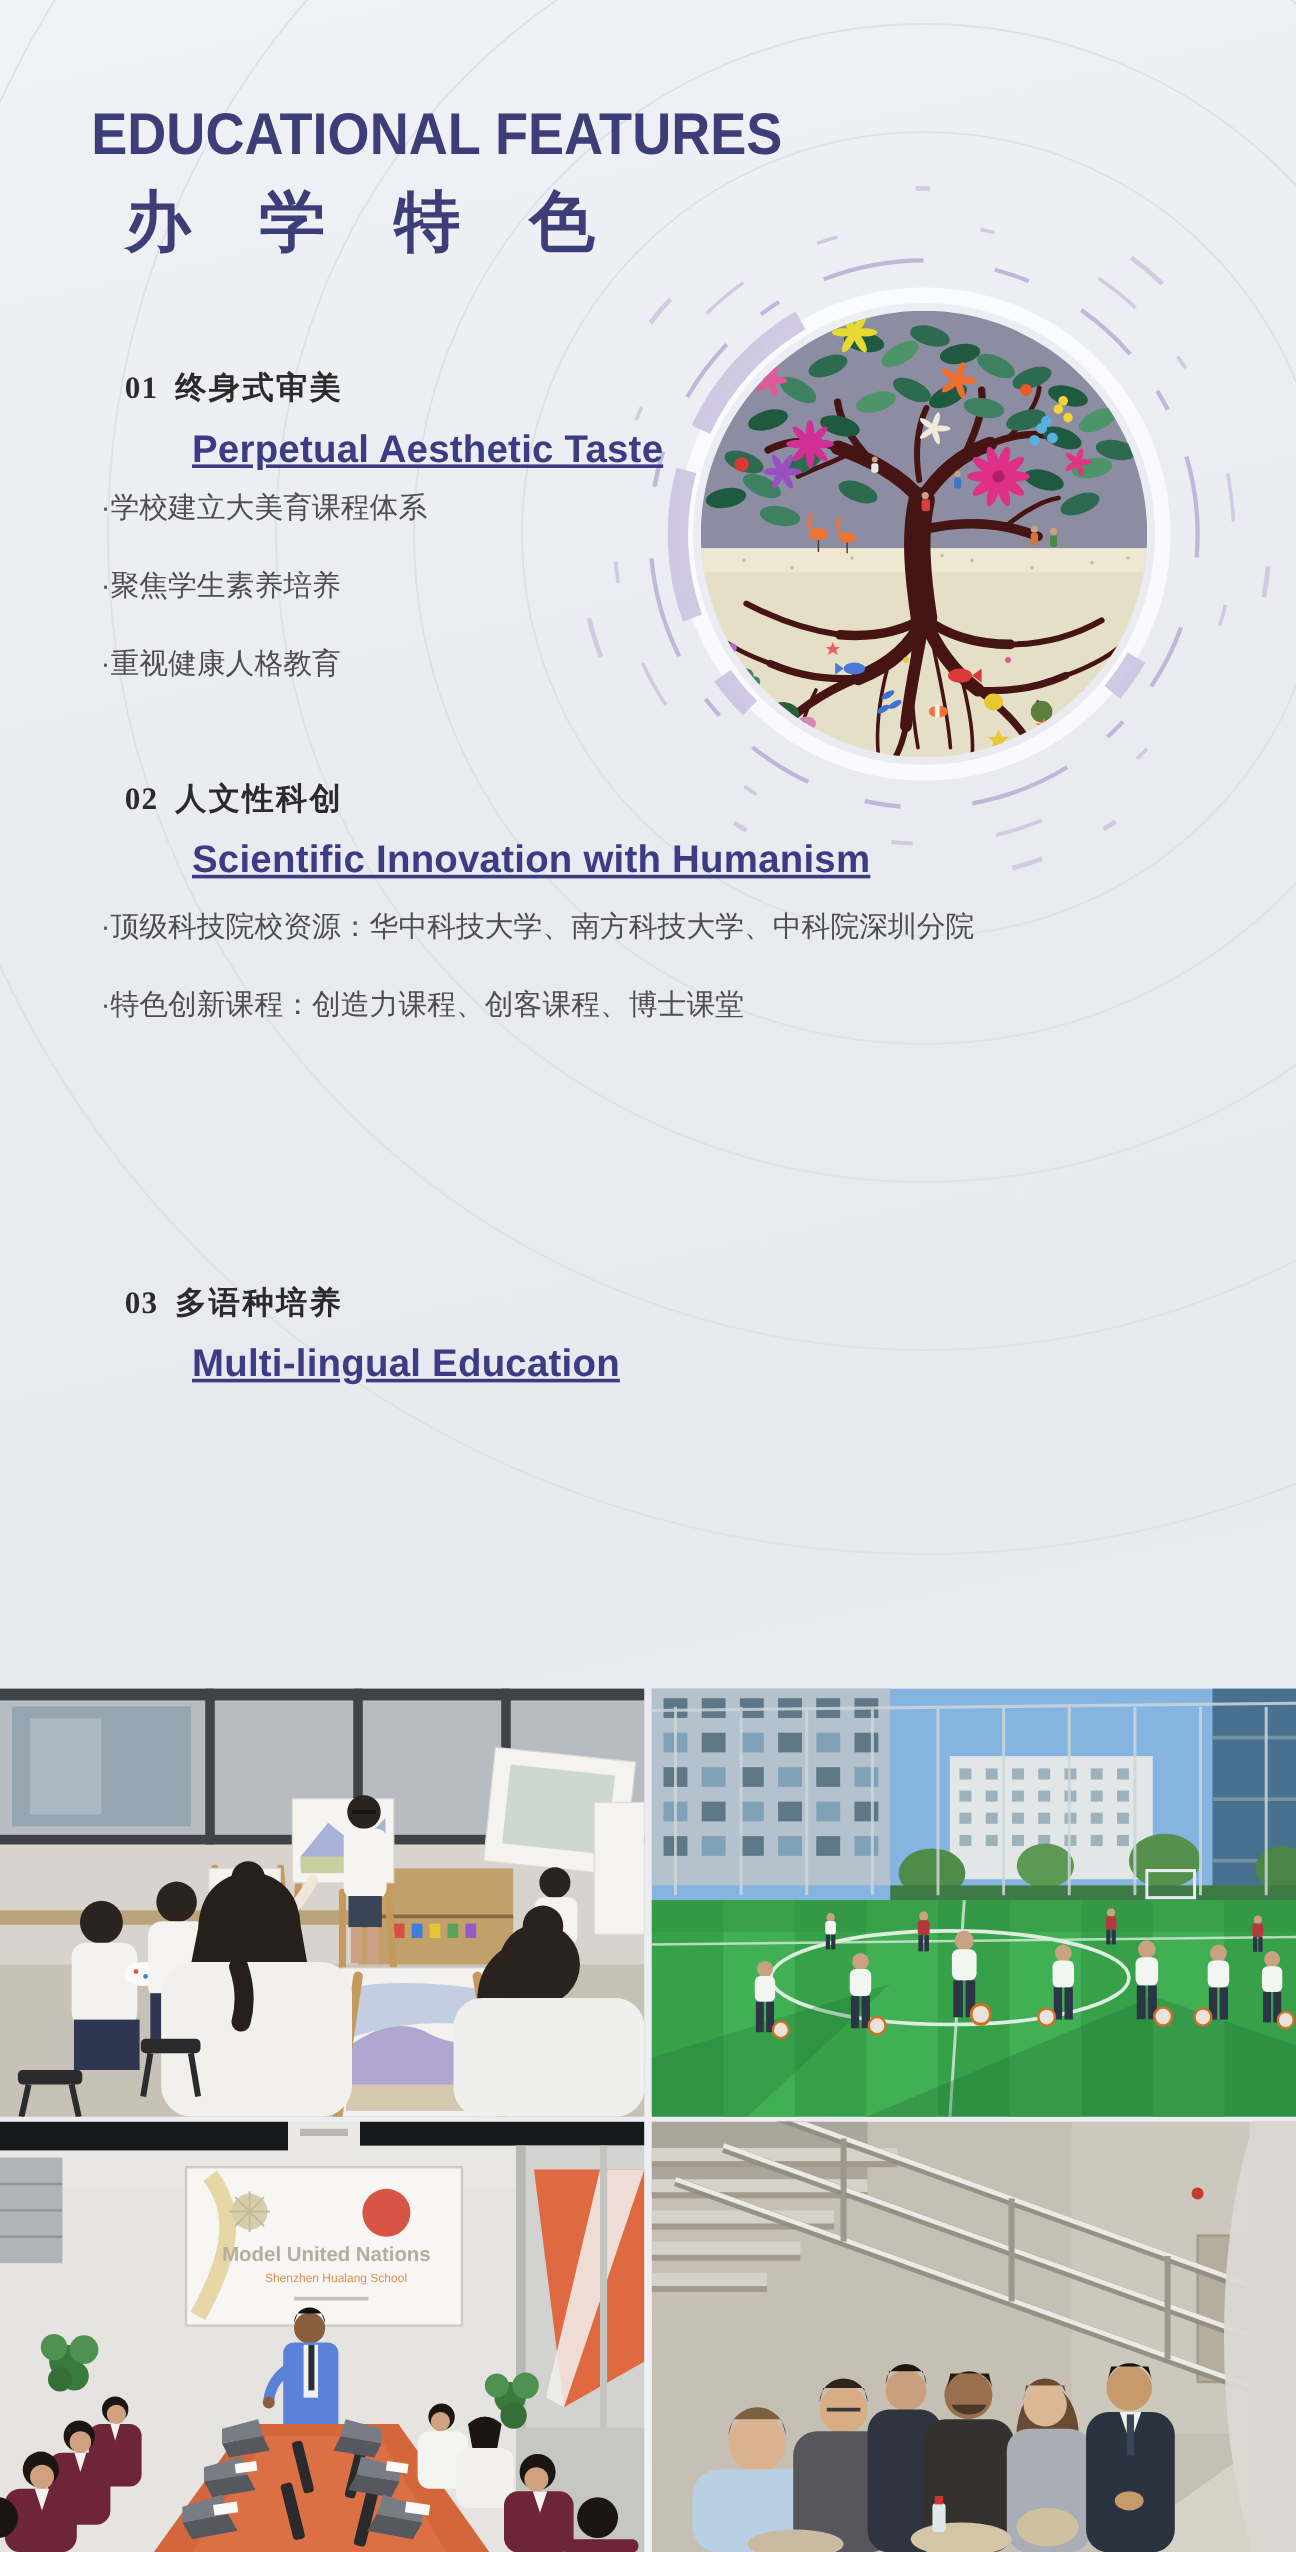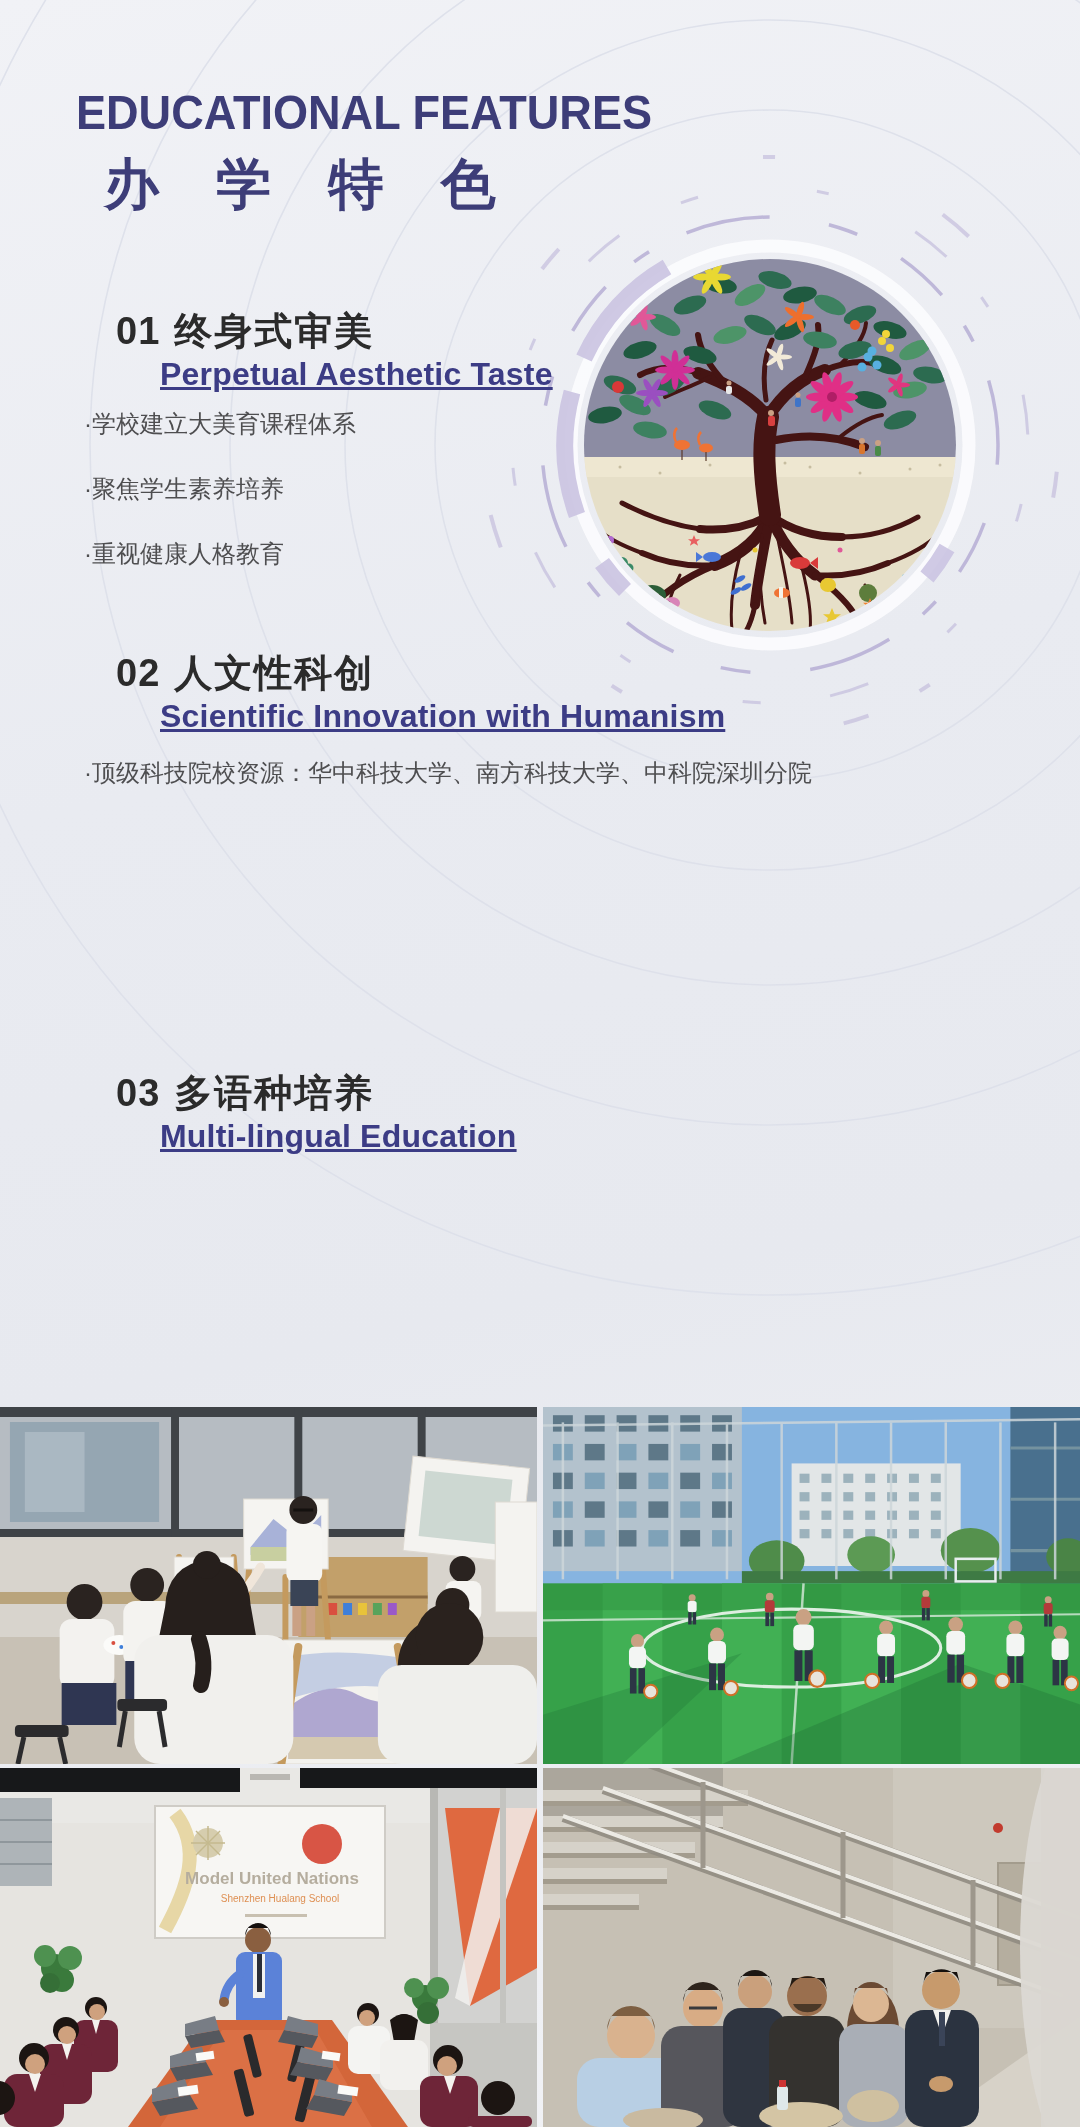--- a/index.html
+++ b/index.html
@@ -12,21 +12,21 @@
   .title-en{
     position:absolute;left:76px;top:84px;font-size:49px;font-weight:800;
     color:#3d3d78;letter-spacing:0px;transform:scaleX(.92);transform-origin:left top;white-space:nowrap;
   }
   .title-zh{
     position:absolute;left:78px;top:148px;font-size:55px;font-weight:700;
     color:#3d3d78;letter-spacing:21px;white-space:nowrap;margin-left:26px;
   }
   .illus{position:absolute;left:584px;top:259px;width:372px;height:372px;}
   .sec{position:absolute;left:0;top:0;width:1080px;}
-  .sec-head{position:absolute;left:116px;font-size:38px;font-weight:700;color:#2b2b2b;white-space:nowrap;}
+  .sec-head{position:absolute;left:104px;font-size:26px;font-weight:700;color:#2b2b2b;white-space:nowrap;font-family:Liberation Serif, serif;}
   .sec-head .num{margin-right:14px;letter-spacing:1px;}
   .sec-head .zh{letter-spacing:2px;}
   .sec-en{position:absolute;left:160px;font-size:32px;font-weight:700;color:#3c3c85;white-space:nowrap;letter-spacing:.2px;text-decoration:underline;}
   .bullets{position:absolute;left:84px;font-size:24px;line-height:65px;color:#4e4e50;}
   .bullets p{margin:0;padding-left:34px;text-indent:-34px;}
   .b1{width:470px;} .b2{width:954px;} .b3{width:954px;}
   .s1-head{top:306px;} .s1-en{top:356px;} .s1-bul{top:391px;}
   .s2-head{top:648px;} .s2-en{top:698px;} .s2-bul{top:740px;}
   .s3-head{top:1068px;} .s3-en{top:1118px;} .s3-bul{top:1162px;}
   .photos{
@@ -299,20 +299,21 @@
     </div>
   </section>
 
   <section class="sec">
     <div class="sec-head s2-head">
       <span class="num">02</span><span class="zh">人文性科创</span>
     </div>
     <div class="sec-en s2-en">Scientific Innovation with Humanism</div>
     <div class="bullets b2 s2-bul">
       <p>·顶级科技院校资源：华中科技大学、南方科技大学、中科院深圳分院</p>
+      <p>·特色创新课程：创造力课程、创客课程、博士课堂</p>
     </div>
   </section>
 
   <section class="sec">
     <div class="sec-head s3-head">
       <span class="num">03</span><span class="zh">多语种培养</span>
     </div>
     <div class="sec-en s3-en">Multi-lingual Education</div>
     <div class="bullets b3 s3-bul">
     </div>

